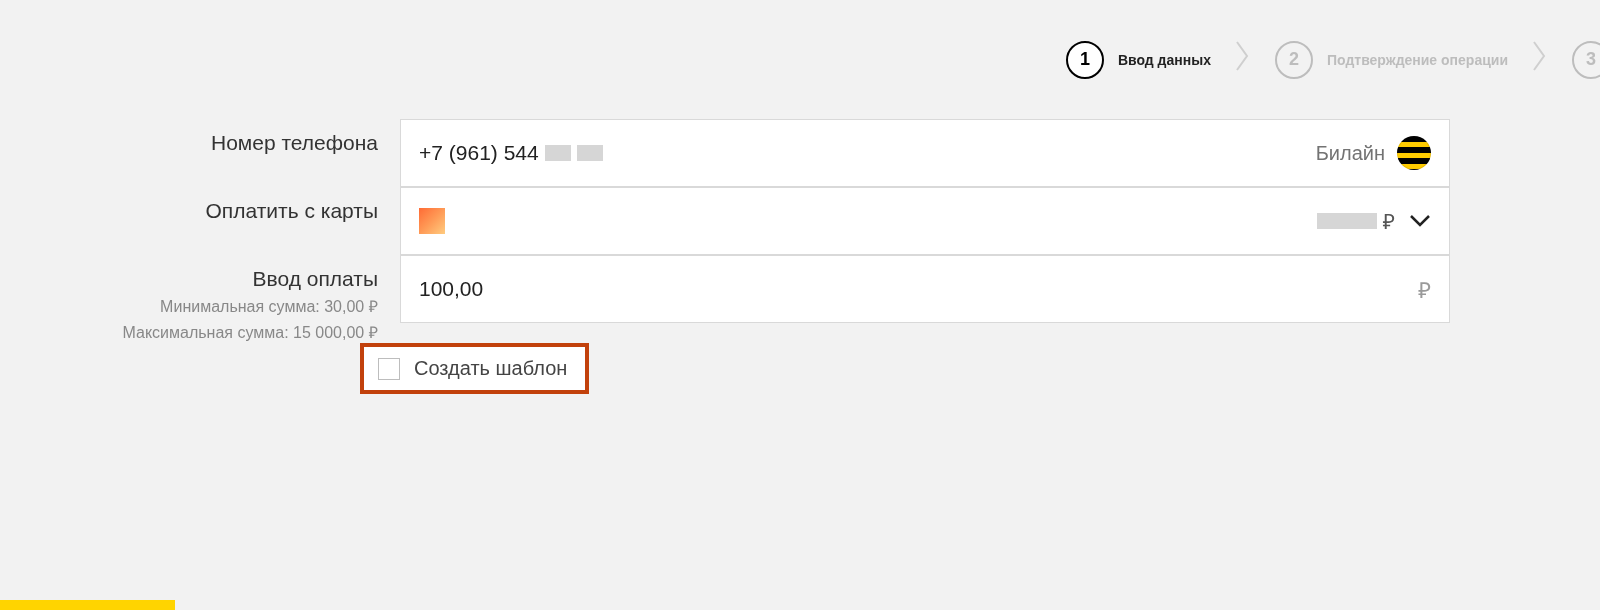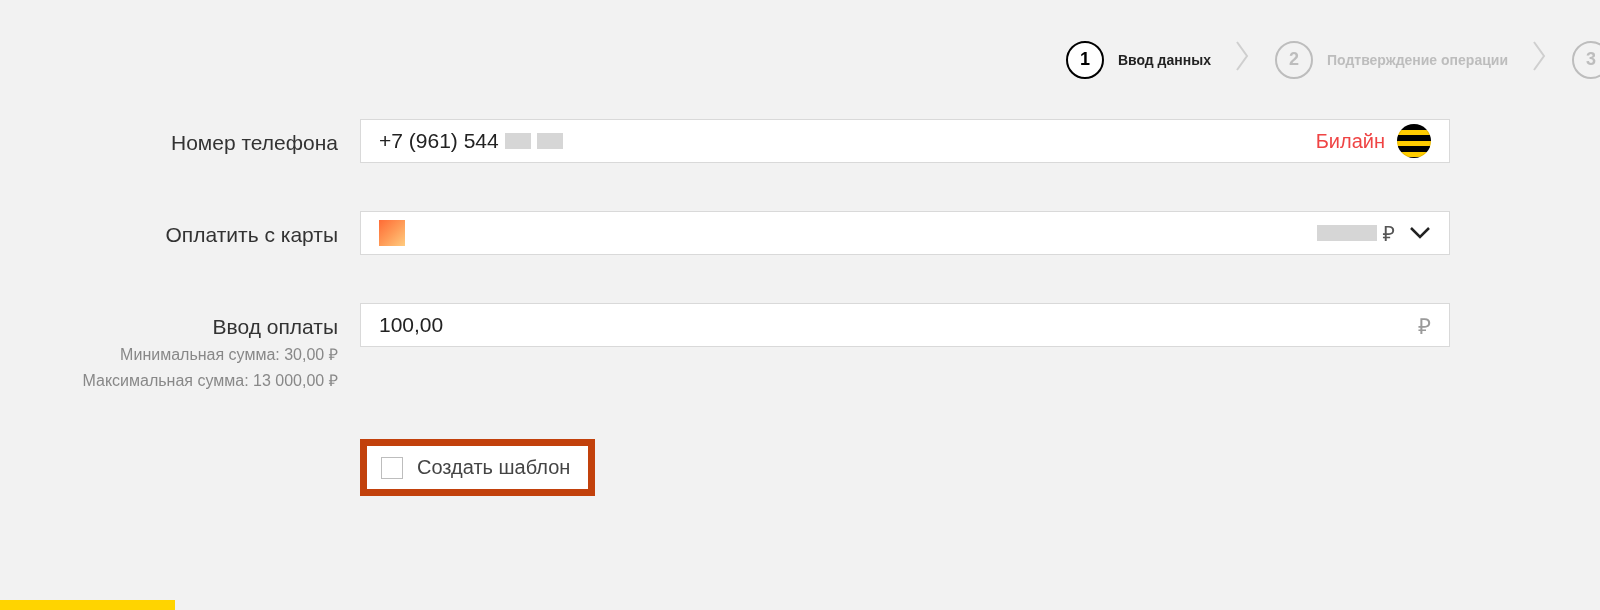--- a/index.html
+++ b/index.html
@@ -65,21 +65,21 @@
     }
 
     
     .form-container {
       padding-left: 0;
       padding-right: 150px;
     }
     .form-row {
       display: flex;
       align-items: flex-start;
-      margin-bottom: 48px;
+      padding-left: 40px;
     }
     .form-row:last-of-type {
       margin-bottom: 36px;
     }
     .label-col {
       width: 360px;
       text-align: right;
       padding-right: 22px;
       padding-top: 12px;
     }
@@ -91,21 +91,21 @@
       font-size: 16px;
       color: #888;
       margin-top: 4px;
     }
     .field-col {
       flex: 1;
     }
     .field-box {
       background: #fff;
       border: 1px solid #d9d9d9;
-      height: 44px;
+      height: 68px;
       display: flex;
       align-items: center;
       padding: 0 18px;
       font-size: 21px;
       color: #222;
       position: relative;
     }
 
     
     .phone-value {
@@ -118,21 +118,21 @@
       background: #d6d6d6;
       height: 16px;
     }
     .operator {
       margin-left: auto;
       display: flex;
       align-items: center;
       gap: 12px;
     }
     .operator-name {
-      color: #ef4444;
+      color: #737373;
       font-size: 20px;
     }
     .beeline-icon {
       width: 34px;
       height: 34px;
       border-radius: 50%;
       background: repeating-linear-gradient(
         to bottom,
         #000 0px, #000 5.5px,
         #ffcc00 5.5px, #ffcc00 11px
@@ -172,21 +172,21 @@
     .amount-currency {
       margin-left: auto;
       color: #9a9a9a;
       font-size: 22px;
     }
 
     
     .template-row {
       display: inline-flex;
       align-items: center;
-      border: 7px solid #c2410c;
+      border: 4px solid #c2410c;
       background: #fff;
       padding: 10px 18px 10px 14px;
       gap: 14px;
       margin-left: 360px;
     }
     .checkbox {
       width: 22px;
       height: 22px;
       border: 1px solid #bdbdbd;
       background: #fff;
@@ -286,21 +286,21 @@
   <div class="form-row">
     <div class="label-col">
       <div class="field-label">Ввод оплаты</div>
       <div class="field-hint">
         <span>Минимальная сумма:</span>
         <span>30,</span><span class="hint-small">00</span>
         <span>₽</span>
       </div>
       <div class="field-hint">
         <span>Максимальная сумма:</span>
-        <span>13 000,</span><span class="hint-small">00</span>
+        <span>15 000,</span><span class="hint-small">00</span>
         <span>₽</span>
       </div>
     </div>
     <div class="field-col">
       <div class="field-box">
         <span>100,00</span>
         <span class="amount-currency">₽</span>
       </div>
     </div>
   </div>

